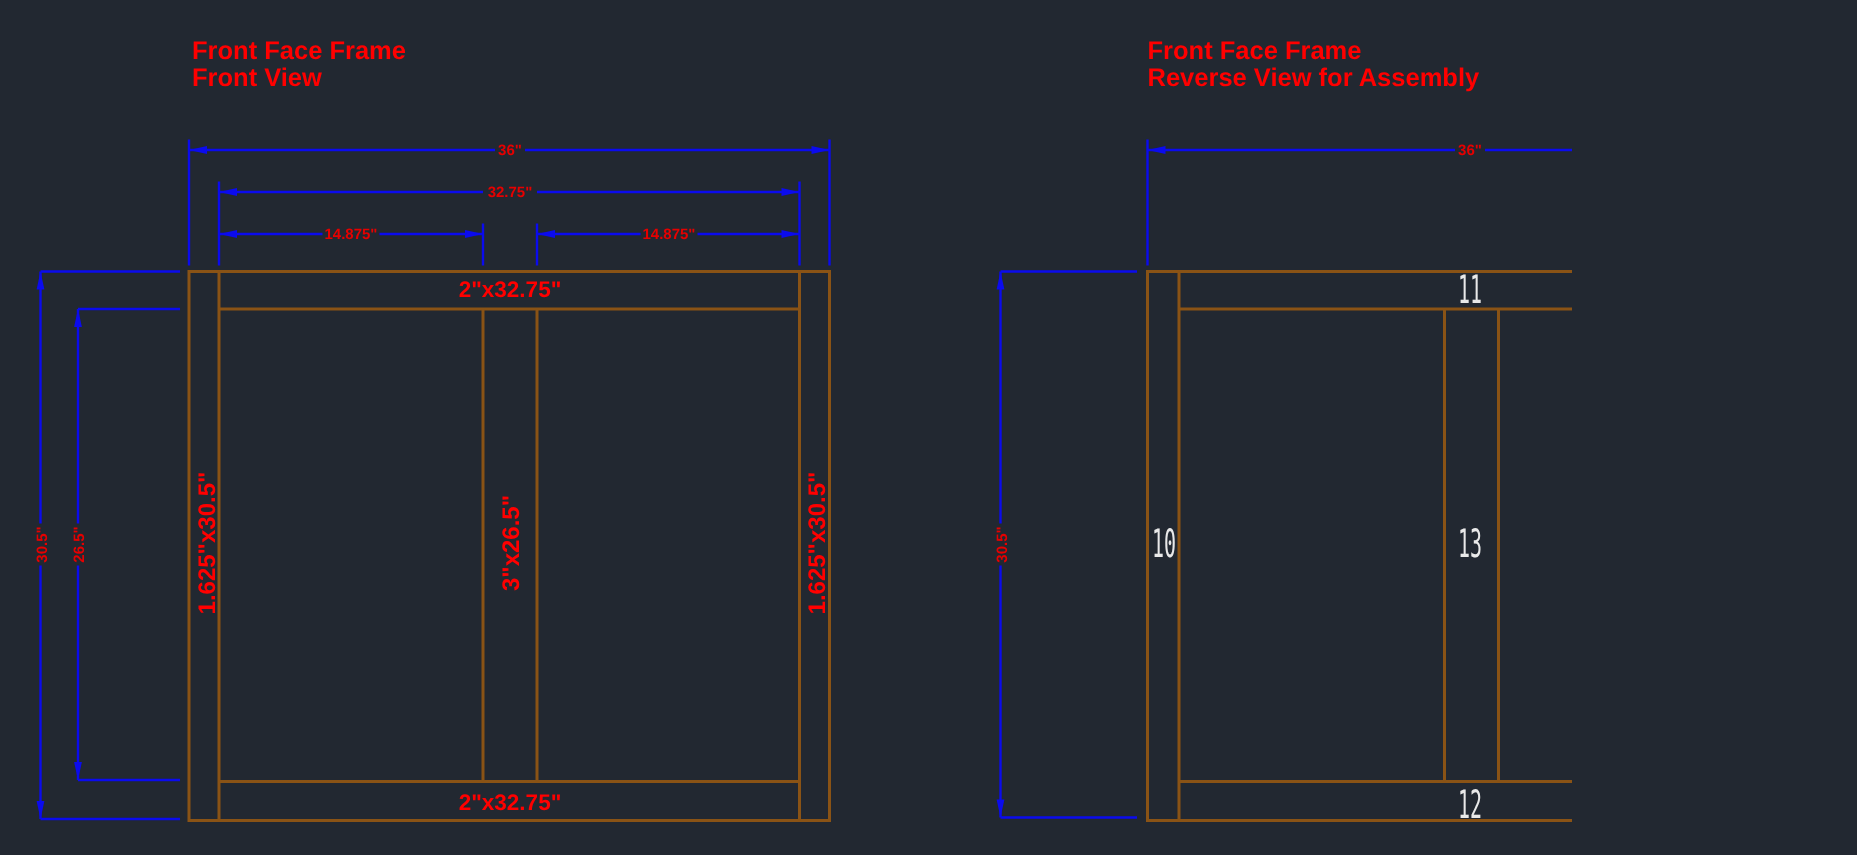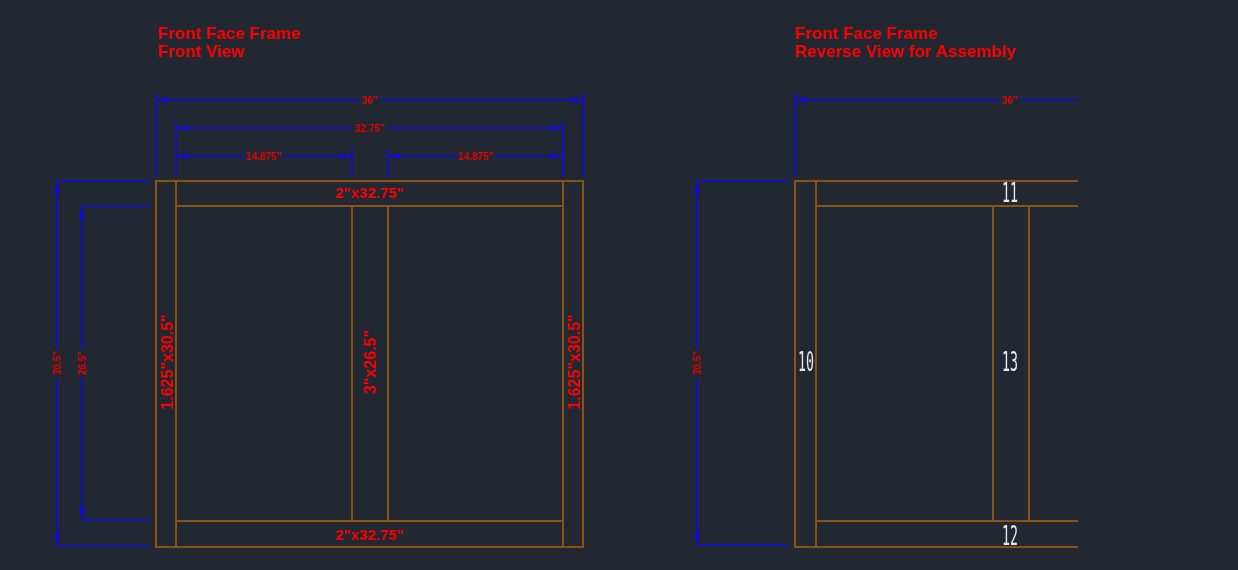--- a/index.html
+++ b/index.html
@@ -1,21 +1,21 @@
 <!DOCTYPE html>
 <html style="--background: #222831; --frame: #8a5315; --dimension-line: #0b0bee; --dimension-text: #e60000; --label-text: #ff0000; --part-number-text: #e9e9e9; --title-text: #ff0000;"><head>
 <meta charset="utf-8">
 <style>
   :root{
     --background:#222831; --frame:#8a5315; --dimension-line:#0b0bee;
     --dimension-text:#e60000; --label-text:#ff0000; --part-number-text:#e9e9e9;
     --title-text:#ff0000;
   }
   html,body{margin:0;padding:0;background:var(--background);}
-  .canvas{position:relative;width:1048px;height:570px;background:var(--background);overflow:hidden;margin-left:30px;}
+  .canvas{position:relative;width:1048px;height:570px;background:var(--background);overflow:hidden;}
   svg{display:block;}
   .f{stroke:var(--frame);stroke-width:2;fill:none;}
   .d{stroke:var(--dimension-line);stroke-width:1.6;fill:none;}
   .a{fill:var(--dimension-line);stroke:none;}
   .dimtxt{fill:var(--dimension-text);font:bold 10px "Liberation Sans",sans-serif;}
   .lbl{fill:var(--label-text);font:bold 15px "Liberation Sans",sans-serif;}
   .stile-lbl{fill:var(--label-text);font:bold 16px "Liberation Sans",sans-serif;}
   .title{fill:var(--title-text);font:bold 17px "Liberation Sans",sans-serif;}
   .pnum{fill:var(--part-number-text);font:300 26px "DejaVu Sans Mono",monospace;}
 </style>

